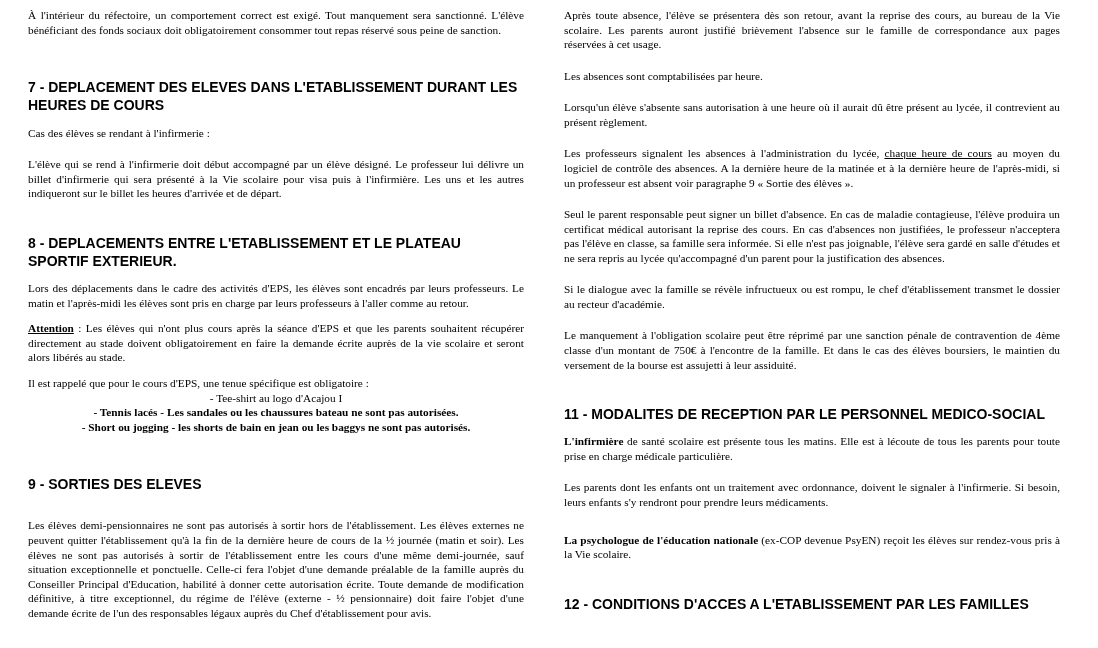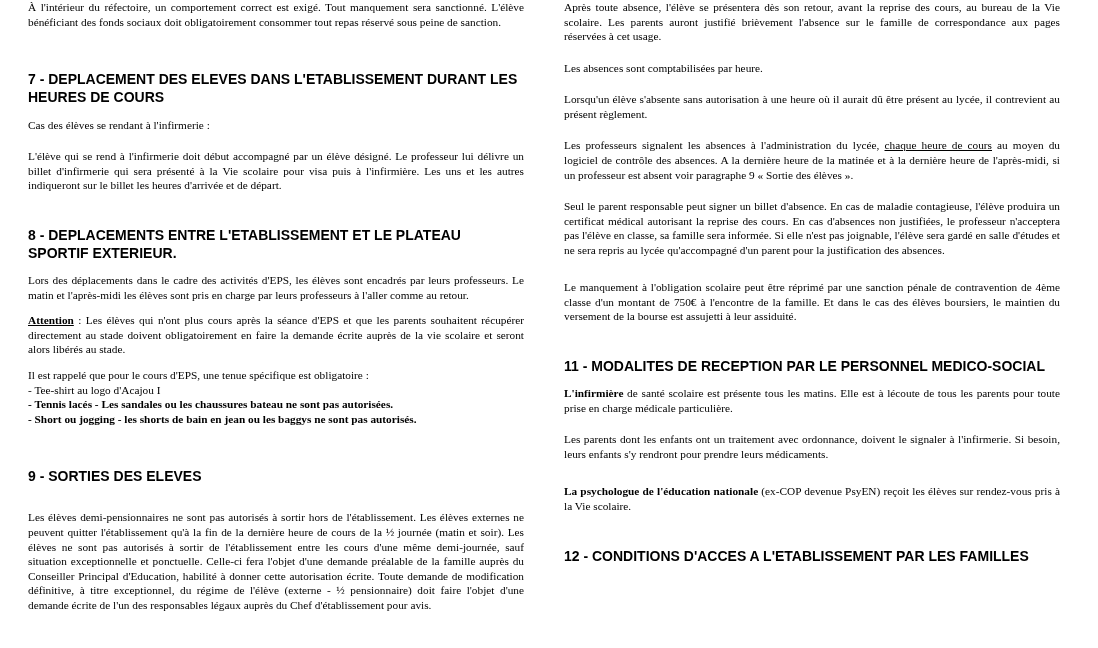--- a/index.html
+++ b/index.html
@@ -12,21 +12,21 @@
     height: 648px;
     font-family: "Liberation Serif", serif;
     color: #000000;
     overflow: hidden;
   }
   .page {
     position: relative;
     width: 1098px;
     height: 648px;
     box-sizing: border-box;
-    padding: 0 28px;
+    padding: 8px 28px;
   }
   .columns {
     display: flex;
     gap: 40px;
     width: 100%;
     height: 100%;
   }
   .col {
     width: 496px;
     flex: 0 0 496px;
@@ -50,21 +50,21 @@
   }
   ul.plain {
     list-style: none;
     margin: 0 0 11px 0;
     padding: 0;
   }
   ul.plain li {
     font-size: 11.3px;
     line-height: 1.29;
     margin: 0;
-    text-align: left;
+    text-align: center;
   }
   b { font-weight: bold; }
   u { text-decoration: underline; }
   .u-bold { font-weight: bold; text-decoration: underline; }
   .spacer-md { height: 14px; }
   .spacer-sm { height: 6px; }
 </style>
 </head>
 <body>
 
@@ -129,20 +129,21 @@
       <div class="spacer-sm"></div>
 
       <p><span>Les professeurs signalent les absences à l'administration du lycée, </span><u>chaque heure de cours</u><span> au moyen du logiciel de contrôle des absences. A la dernière heure de la matinée et à la dernière heure de l'après-midi, si un professeur est absent voir paragraphe 9 « Sortie des élèves ».</span></p>
 
       <div class="spacer-sm"></div>
 
       <p>Seul le parent responsable peut signer un billet d'absence. En cas de maladie contagieuse, l'élève produira un certificat médical autorisant la reprise des cours. En cas d'absences non justifiées, le professeur n'acceptera pas l'élève en classe, sa famille sera informée. Si elle n'est pas joignable, l'élève sera gardé en salle d'études et ne sera repris au lycée qu'accompagné d'un parent pour la justification des absences.</p>
 
       <div class="spacer-sm"></div>
 
+      <p>Si le dialogue avec la famille se révèle infructueux ou est rompu, le chef d'établissement transmet le dossier au recteur d'académie.</p>
 
       <div class="spacer-sm"></div>
 
       <p><span>Le manquement à l'obligation scolaire peut être réprimé par une sanction pénale de contravention de </span><span>4ème</span><span> classe d'un montant de 750€ à l'encontre de la famille. Et dans le cas des élèves boursiers, le maintien du versement de la bourse est assujetti à leur assiduité.</span></p>
 
       <div class="spacer-sm"></div>
 
       <div class="head">11 - MODALITES DE RECEPTION PAR LE PERSONNEL MEDICO-SOCIAL</div>
 
       <p><b>L'infirmière</b><span> de santé scolaire est présente tous les matins. Elle est à lécoute de tous les parents pour toute prise en charge médicale particulière.</span></p>

